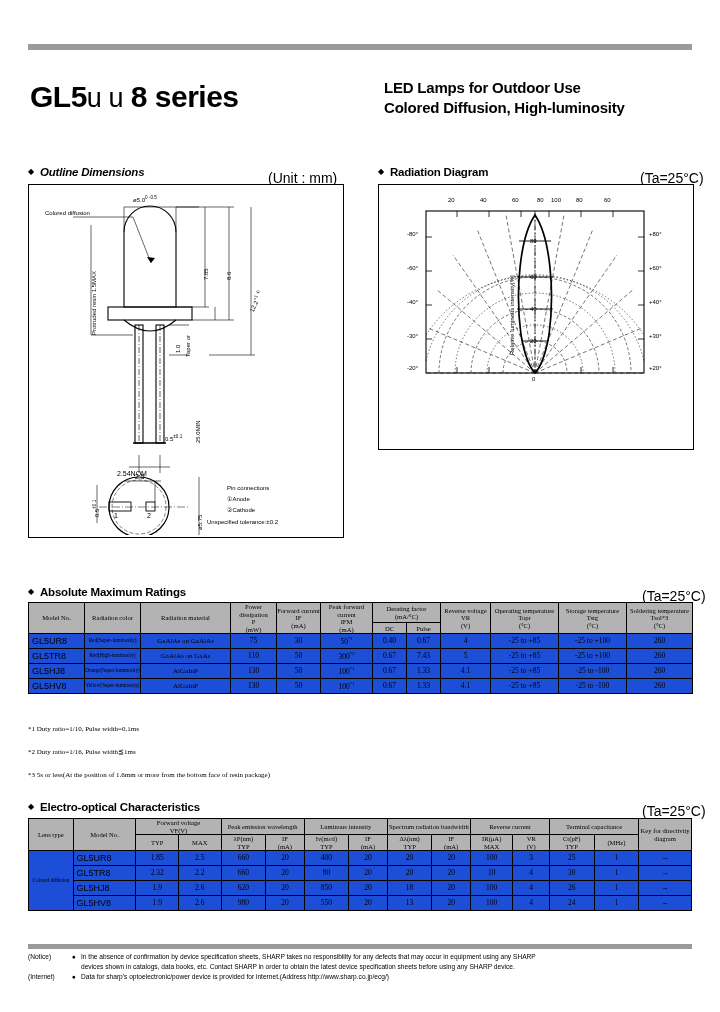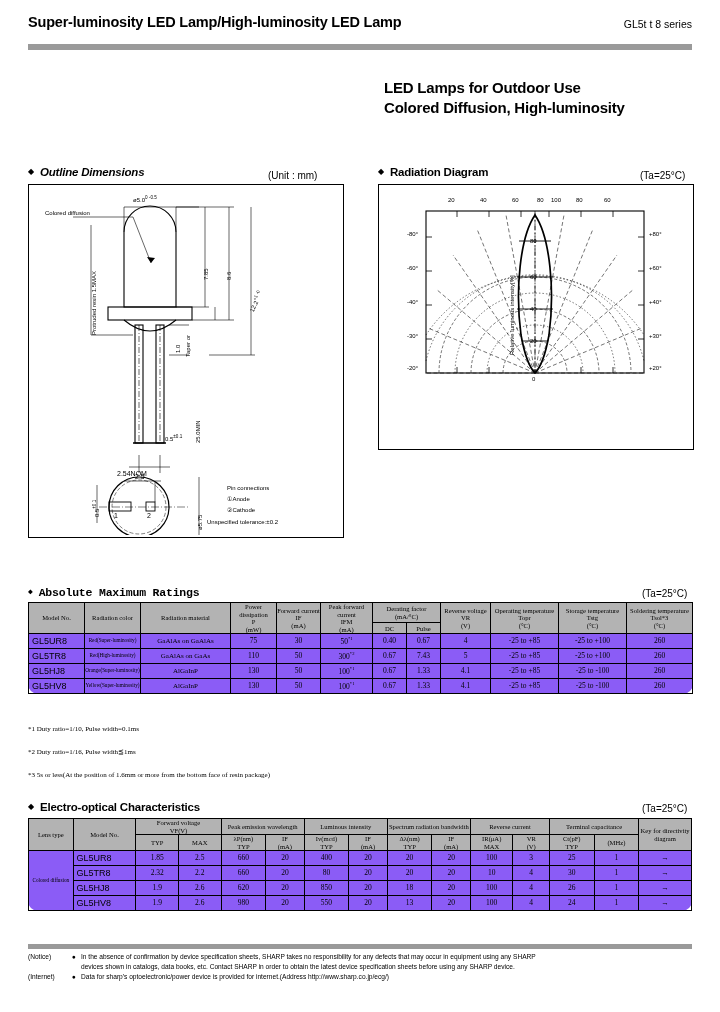--- a/index.html
+++ b/index.html
@@ -20,32 +20,32 @@
   .rule-bot{position:absolute;left:28px;top:944px;width:664px;height:5px;background:#9a9a9a;}
 
   
   .big-title{position:absolute;left:30px;top:80px;font-size:30px;font-weight:bold;letter-spacing:-0.5px;white-space:nowrap;}
   .big-title .thin{font-weight:normal;font-size:27px;}
   .subtitle{position:absolute;left:384px;top:78px;width:320px;font-size:15px;font-weight:bold;line-height:20px;letter-spacing:-0.2px;}
 
   
   .sec{position:absolute;font-size:11.5px;font-weight:bold;letter-spacing:-0.2px;white-space:nowrap;}
   .sec .bullet{font-size:8px;font-weight:normal;margin-right:6px;vertical-align:2px;}
-  .sec-note{position:absolute;font-size:10px;white-space:nowrap;}
+  .sec-note{position:absolute;font-size:14px;white-space:nowrap;}
 
   
   .frame{position:absolute;border:1.4px solid #000;background:#fff;}
 
   
   .lbl{position:absolute;font-size:6px;white-space:nowrap;line-height:1;}
   .lbl7{position:absolute;font-size:7px;white-space:nowrap;line-height:1;}
   .vert{transform-origin:0 0;}
 
   
-  table.dt{position:absolute;border-collapse:collapse;table-layout:fixed;background:#8b5cf6;border-radius:10px;}
+  table.dt{position:absolute;border-collapse:collapse;table-layout:fixed;background:#1d4ed8;}
   table.dt th,table.dt td{
     border:1px solid #000;
     text-align:center;vertical-align:middle;
     font-size:7.5px;line-height:1.15;padding:0;
     font-family:"Liberation Serif","DejaVu Serif",serif;
   }
   table.dt th{background:#b3b3b3;font-weight:normal;font-size:6.6px;}
   table.dt td{height:14px;}
   table.dt td.model{font-size:9px;font-family:"Liberation Sans",sans-serif;text-align:left;padding-left:3px;}
   table.dt td.tiny{font-size:5.2px;}
@@ -65,26 +65,25 @@
   .notice .ind{margin-left:53px;}
 
   
   svg{display:block;}
 </style>
 </head>
 <body>
 
 <div class="page">
 
-  <div class="hdr">
-    <div class="hdr-title">Super-luminosity LED Lamp/High-luminosity LED Lamp</div>
-    <div class="hdr-series">GL5t t 8 series</div>
-  </div>
   <div class="rule-top"></div>
 
+  <div class="big-title">
+    <span>GL5</span><span class="thin">u u</span> <span>8 series</span>
+  </div>
   <div class="subtitle">
     <div>LED Lamps for Outdoor Use</div>
     <div>Colored Diffusion, High-luminosity</div>
   </div>
 
   <div class="sec" style="left:28px;top:166px;font-style:italic;">
     <span class="bullet">◆</span><span>Outline Dimensions</span>
   </div>
   <div class="sec-note" style="left:268px;top:170px;">(Unit : mm)</div>
 
@@ -267,21 +266,21 @@
 
     <div class="lbl vert" style="left:130px;top:170px;transform:rotate(-90deg);">Relative luminous intensity[%]</div>
 
     <div class="lbl" style="left:151px;top:53px;">80</div>
     <div class="lbl" style="left:151px;top:89px;">60</div>
     <div class="lbl" style="left:151px;top:121px;">40</div>
     <div class="lbl" style="left:151px;top:153px;">20</div>
     <div class="lbl" style="left:153px;top:191px;">0</div>
   </div>
 
-  <div class="sec" style="left:28px;top:586px;font-family:Liberation Mono, monospace;">
+  <div class="sec" style="left:28px;top:586px;">
     <span class="bullet">◆</span><span>Absolute Maximum Ratings</span>
   </div>
   <div class="sec-note" style="left:642px;top:588px;">(Ta=25°C)</div>
 
   <table class="dt" style="left:28px;top:602px;width:664px;">
     <colgroup>
       <col style="width:56px">
         <col style="width:56px">
         <col style="width:90px">
       <col style="width:46px">

